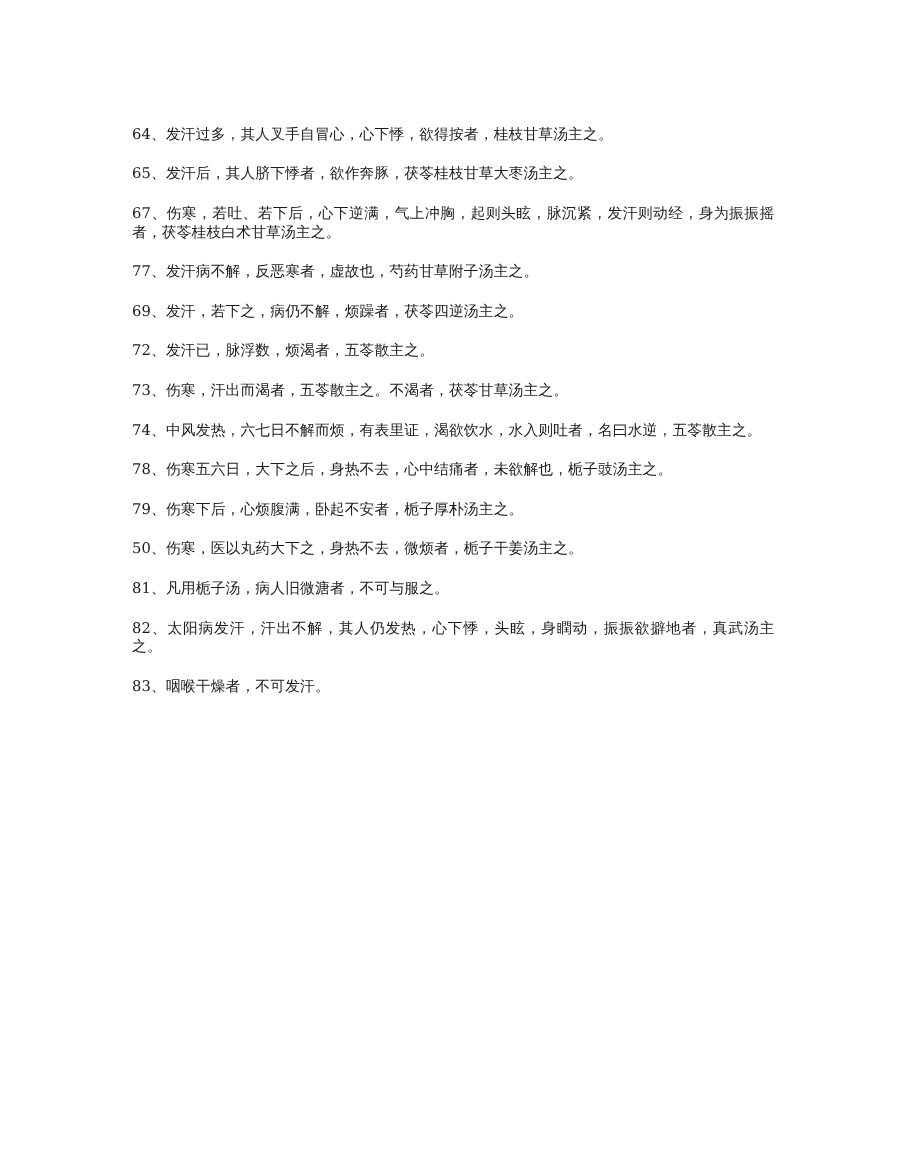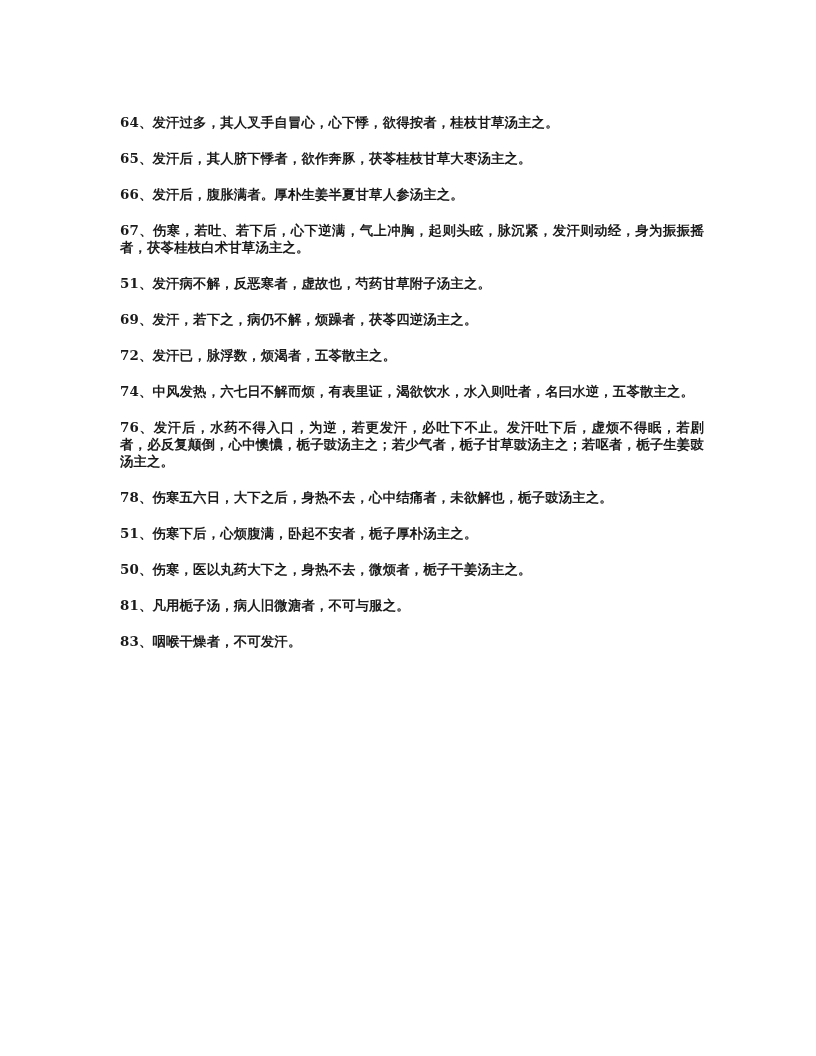--- a/index.html
+++ b/index.html
@@ -21,34 +21,33 @@
     top: 114px;
     width: 584px;
   }
   .para {
     margin: 0 0 19px 0;
     font-size: 13.4px;
     line-height: 17px;
     letter-spacing: 0.15px;
     text-align: justify;
     word-break: break-all;
-    font-weight: bold;
   }
 </style>
 </head>
 <body>
 
 <div class="page">
   <p class="para">64、发汗过多，其人叉手自冒心，心下悸，欲得按者，桂枝甘草汤主之。</p>
   <p class="para">65、发汗后，其人脐下悸者，欲作奔豚，茯苓桂枝甘草大枣汤主之。</p>
-  <p class="para">66、发汗后，腹胀满者。厚朴生姜半夏甘草人参汤主之。</p>
   <p class="para">67、伤寒，若吐、若下后，心下逆满，气上冲胸，起则头眩，脉沉紧，发汗则动经，身为振振摇者，茯苓桂枝白术甘草汤主之。</p>
-  <p class="para">51、发汗病不解，反恶寒者，虚故也，芍药甘草附子汤主之。</p>
+  <p class="para">77、发汗病不解，反恶寒者，虚故也，芍药甘草附子汤主之。</p>
   <p class="para">69、发汗，若下之，病仍不解，烦躁者，茯苓四逆汤主之。</p>
   <p class="para">72、发汗已，脉浮数，烦渴者，五苓散主之。</p>
+  <p class="para">73、伤寒，汗出而渴者，五苓散主之。不渴者，茯苓甘草汤主之。</p>
   <p class="para">74、中风发热，六七日不解而烦，有表里证，渴欲饮水，水入则吐者，名曰水逆，五苓散主之。</p>
-  <p class="para">76、发汗后，水药不得入口，为逆，若更发汗，必吐下不止。发汗吐下后，虚烦不得眠，若剧者，必反复颠倒，心中懊憹，栀子豉汤主之；若少气者，栀子甘草豉汤主之；若呕者，栀子生姜豉汤主之。</p>
   <p class="para">78、伤寒五六日，大下之后，身热不去，心中结痛者，未欲解也，栀子豉汤主之。</p>
-  <p class="para">51、伤寒下后，心烦腹满，卧起不安者，栀子厚朴汤主之。</p>
+  <p class="para">79、伤寒下后，心烦腹满，卧起不安者，栀子厚朴汤主之。</p>
   <p class="para">50、伤寒，医以丸药大下之，身热不去，微烦者，栀子干姜汤主之。</p>
   <p class="para">81、凡用栀子汤，病人旧微溏者，不可与服之。</p>
+  <p class="para">82、太阳病发汗，汗出不解，其人仍发热，心下悸，头眩，身瞤动，振振欲擗地者，真武汤主之。</p>
   <p class="para">83、咽喉干燥者，不可发汗。</p>
 </div>
 
 </body></html>

